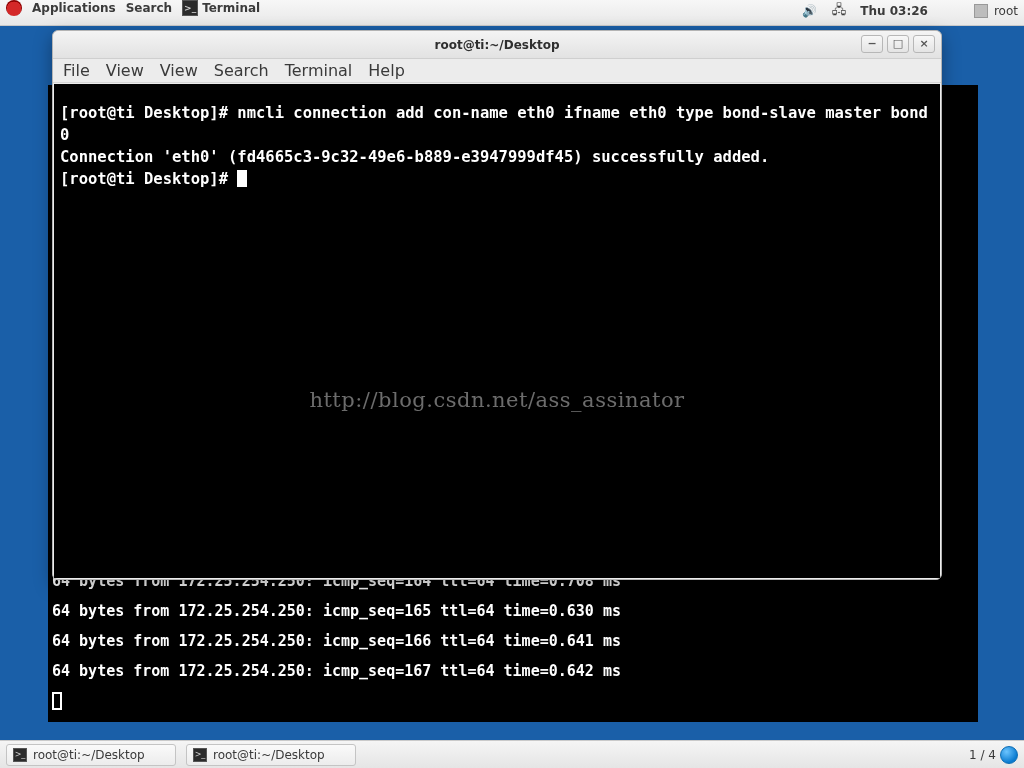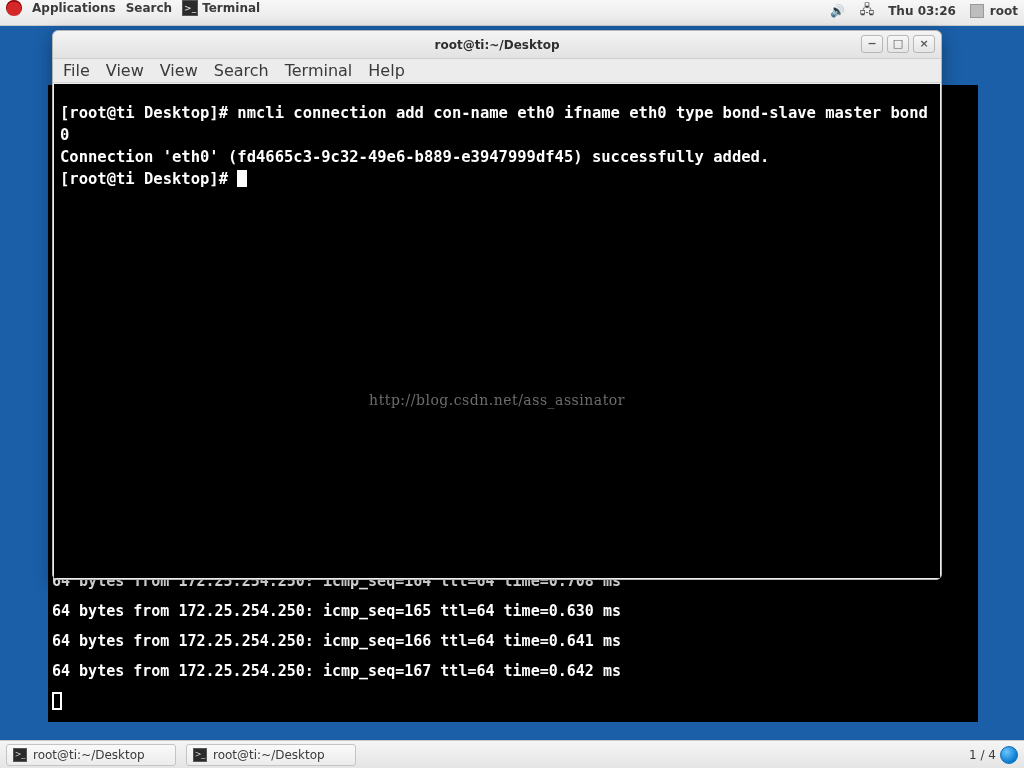--- a/index.html
+++ b/index.html
@@ -19,21 +19,21 @@
   .top-panel .right { display: flex; align-items: center; gap: 14px; }
   .hat-icon { width: 16px; height: 16px; background: radial-gradient(circle at 50% 55%, #d42828 60%, #8d0000 62%); border-radius: 50%; }
   .panel-link { font-weight: bold; cursor: default; }
   .panel-term-icon {
     width: 16px; height: 16px; background: #2b2b2b; border: 1px solid #555;
     display: inline-flex; align-items: center; justify-content: center; color: #cfcfcf; font-size: 9px;
   }
   .panel-term { display: flex; align-items: center; gap: 4px; font-weight: bold; }
   .vol-icon::before { content: "🔊"; font-size: 12px; }
   .net-icon::before { content: "🖧"; font-size: 13px; }
-  .user-area { display: flex; align-items: center; gap: 6px; font-weight: bold; }
+  .user-area { display: flex; align-items: center; gap: 6px; font-weight: normal; margin-left: 32px; }
   .user-icon { width: 14px; height: 14px; background:#bdbdbd; border:1px solid #999; }
   .clock { font-weight: bold; }
 
   
   .bg-terminal {
     position: absolute; left: 48px; right: 46px; top: 85px; bottom: 46px;
     background: #000; color: #fff;
     font-family: "DejaVu Sans Mono","Liberation Mono",monospace; font-weight: bold; font-size: 15px;
     padding: 6px 4px;
   }
@@ -67,21 +67,21 @@
   .term-body {
     flex: 1; background: #000; color: #fff; margin: 1px;
     font-family: "DejaVu Sans Mono","Liberation Mono",monospace; font-weight: bold; font-size: 15.5px;
     line-height: 22px; padding: 18px 6px; white-space: pre-wrap; word-break: break-all;
     position: relative;
   }
   .cursor-block { display:inline-block; width:10px; height:17px; background:#fff; vertical-align: text-bottom; margin-bottom:1px; }
   .watermark {
     position: absolute; left: 0; right: 0; top: 305px; text-align: center;
     color: #6c6c6c; font-family: "DejaVu Serif","Liberation Serif",serif;
-    font-size: 14px; font-weight: normal; letter-spacing: .5px; pointer-events:none;
+    font-size: 21px; font-weight: normal; letter-spacing: .5px; pointer-events:none;
   }
 
   
   .bottom-panel {
     position: absolute; left:0; right:0; bottom:0; height: 28px;
     background: linear-gradient(#f5f5f5,#e5e5e5); border-top:1px solid #cacaca;
     display: flex; align-items: center; padding: 0 6px; font-size: 12px; color:#3a3a3a;
   }
   .task-btn {
     display:flex; align-items:center; gap:6px; height:22px; padding:0 10px 0 6px;

